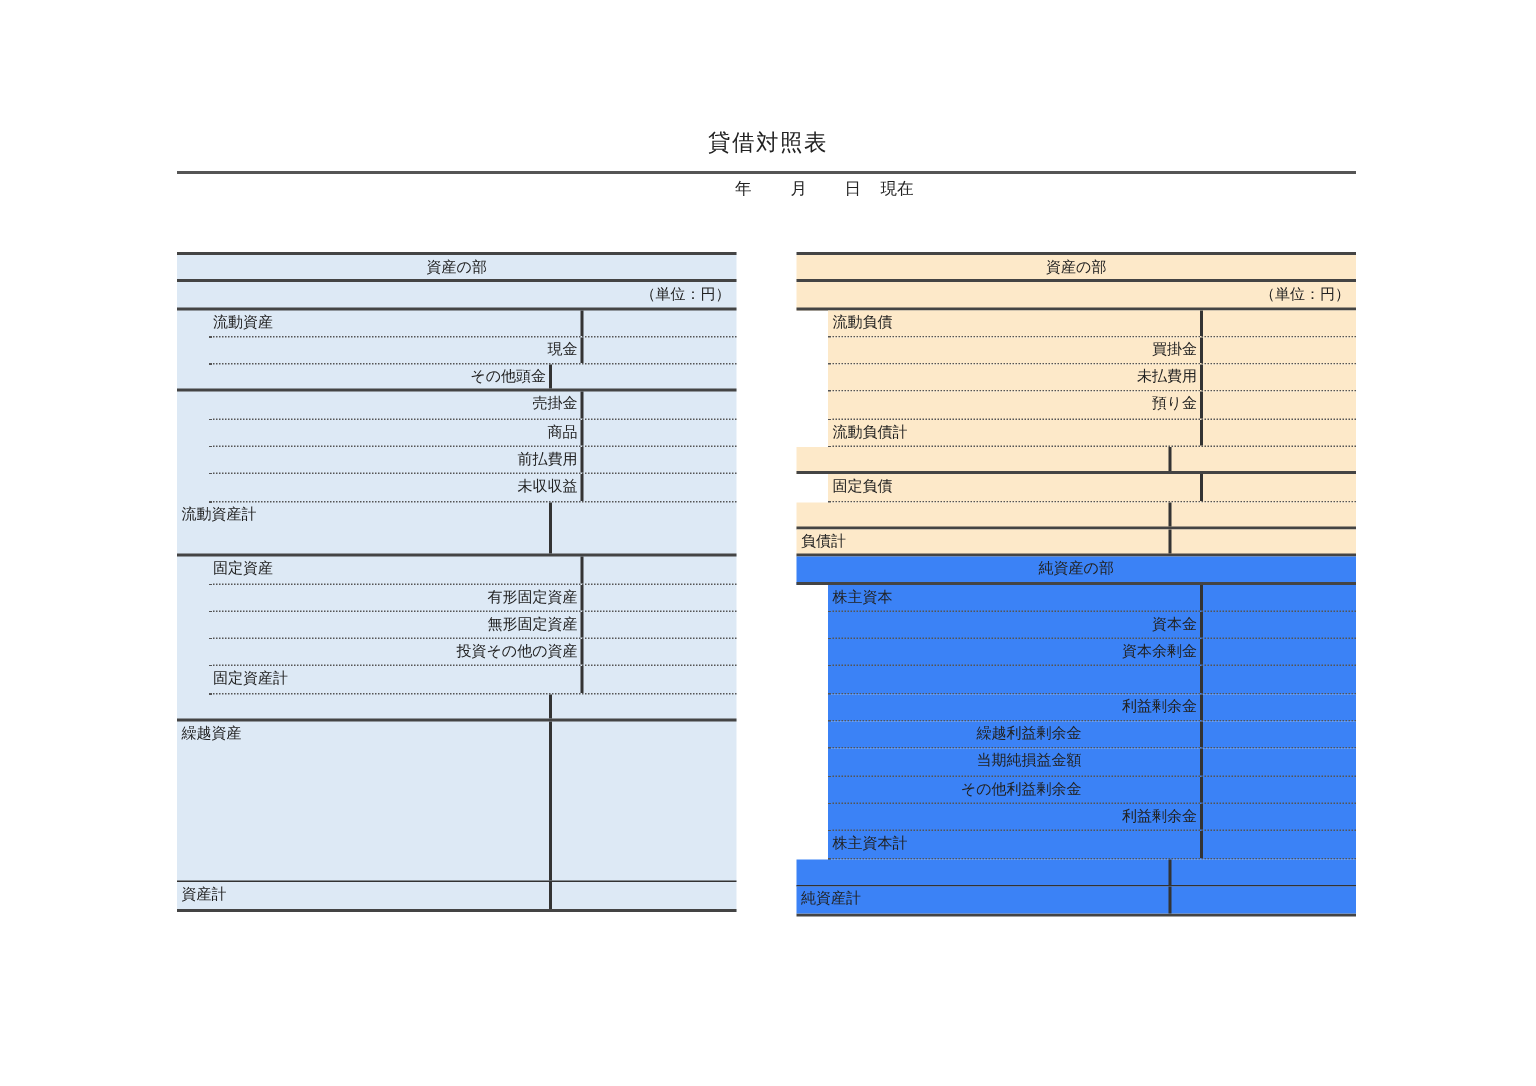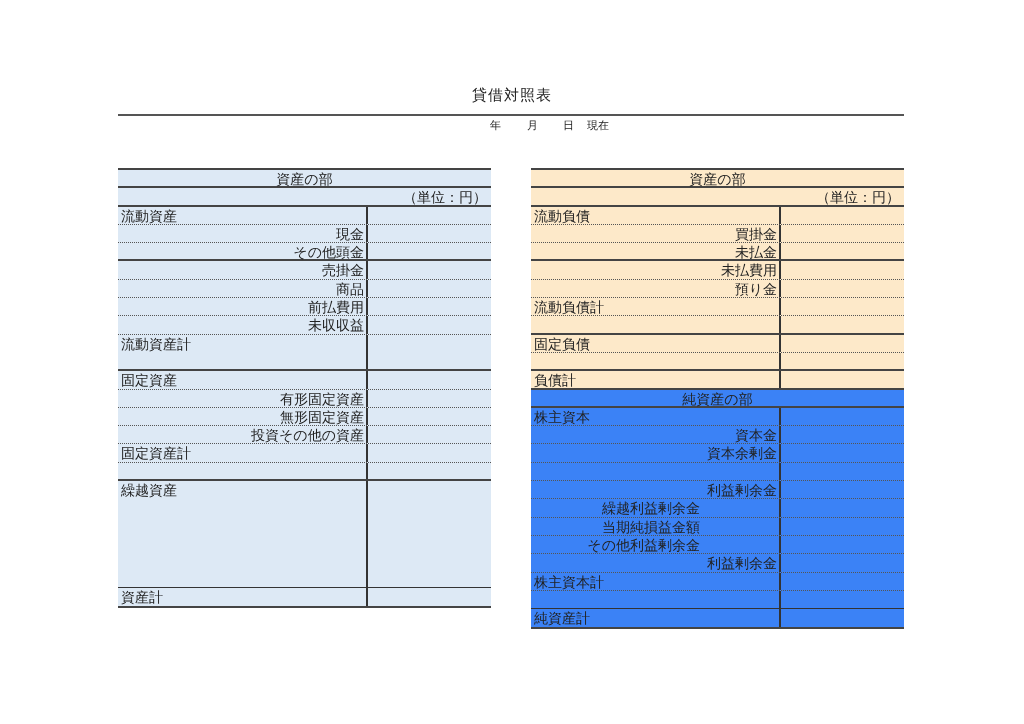--- a/index.html
+++ b/index.html
@@ -3,22 +3,22 @@
 <meta charset="utf-8">
 <style>
   html, body { margin:0; padding:0; background:#ffffff; }
   body { width:1024px; height:724px; position:relative; overflow:hidden;
          font-family:"DejaVu Sans", sans-serif; color:#222; }
   .title { position:absolute; left:0; width:1024px; top:86px; text-align:center;
            font-size:15px; letter-spacing:1px; }
   .title-rule { position:absolute; left:118px; width:786px; top:114px; height:2px; background:#555; }
   .date-line { position:absolute; top:118px; font-size:11px; }
   .tbl { position:absolute; width:373px; border-top:2px solid #444; border-bottom:2px solid #444; }
-  .row { position:relative; height:18.3px; box-sizing:border-box; font-size:14px; line-height:18px; }
-  .row.dot { border-bottom:1px dotted #555; }
+  .row { position:relative; height:18.3px; box-sizing:border-box; font-size:10px; line-height:18px; }
+  .row.dot { border-bottom:1px dotted #555;margin-left:21px; }
   .row.thick { border-bottom:2px solid #444; }
   .row.solid { border-bottom:1px solid #333; }
   .cell-l { position:absolute; left:0; top:0; bottom:0; box-sizing:border-box; padding:0 3px; white-space:nowrap; }
   .cell-r { position:absolute; top:0; bottom:0; right:0; }
   .divider { position:absolute; top:0; bottom:0; width:2px; background:#333; }
   .left-tbl .cell-l { width:249px; }
   .left-tbl .cell-r { left:249px; }
   .left-tbl .divider { left:248px; }
   .right-tbl .cell-l { width:249px; }
   .right-tbl .cell-r { left:249px; }
@@ -141,25 +141,20 @@
   <div class="row dot orange">
       <div class="divider"></div>
     <div class="cell-l">流動負債</div>
     <div class="cell-r"></div>
     </div>
   <div class="row dot orange">
       <div class="divider"></div>
     <div class="cell-l al-r">買掛金</div>
     <div class="cell-r"></div>
     </div>
-  <div class="row thick orange">
-      <div class="divider"></div>
-    <div class="cell-l al-r">未払金</div>
-    <div class="cell-r"></div>
-    </div>
   <div class="row dot orange">
       <div class="divider"></div>
     <div class="cell-l al-r">未払費用</div>
     <div class="cell-r"></div>
     </div>
   <div class="row dot orange">
       <div class="divider"></div>
     <div class="cell-l al-r">預り金</div>
     <div class="cell-r"></div>
     </div>

